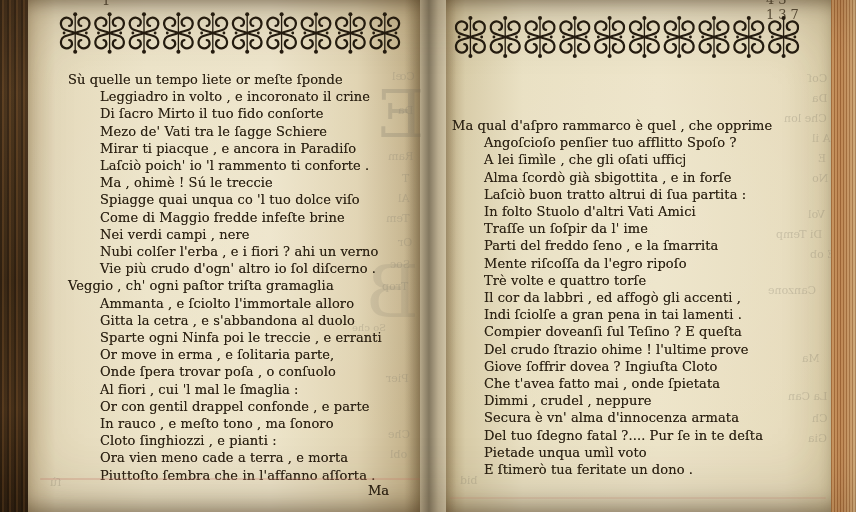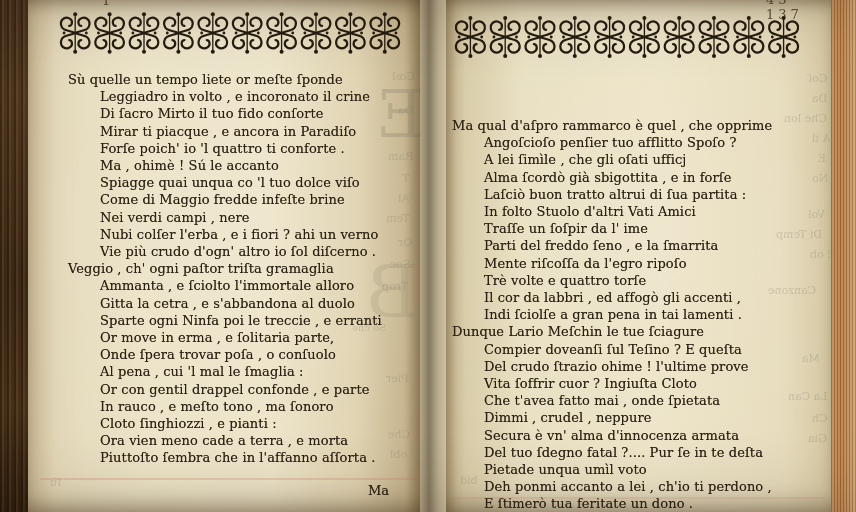--- a/index.html
+++ b/index.html
@@ -123,35 +123,36 @@
         <use href="#fleuron" x="272" width="34" height="46"></use>
           <use href="#fleuron" x="306" width="34" height="46"></use>
       </svg>
     </div>
 
     <div class="poem" style="left:40px;top:71px;">
 
     <div class="line">Sù quelle un tempo liete or meſte ſponde</div>
         <div class="line indent">Leggiadro in volto , e incoronato il crine</div>
         <div class="line indent">Di ſacro Mirto il tuo fido conſorte</div>
+        <div class="line indent">Mezo de' Vati tra le ſagge Schiere</div>
         <div class="line indent">Mirar ti piacque , e ancora in Paradiſo</div>
-        <div class="line indent">Forſe poich' io 'l quattro ti conforte .</div>
-        <div class="line indent">Ma , ohimè ! Sú le accanto</div>
+        <div class="line indent">Laſciò poich' io 'l rammento ti conforte .</div>
+        <div class="line indent">Ma , ohimè ! Sú le treccie</div>
         <div class="line indent">Spiagge quai unqua co 'l tuo dolce viſo</div>
         <div class="line indent">Come di Maggio fredde infeſte brine</div>
         <div class="line indent">Nei verdi campi , nere</div>
         <div class="line indent">Nubi colſer l'erba , e i fiori ? ahi un verno</div>
         <div class="line indent">Vie più crudo d'ogn' altro io ſol diſcerno .</div>
         <div class="line">Veggio , ch' ogni paſtor triſta gramaglia</div>
         <div class="line indent">Ammanta , e ſciolto l'immortale alloro</div>
         <div class="line indent">Gitta la cetra , e s'abbandona al duolo</div>
         <div class="line indent">Sparte ogni Ninfa poi le treccie , e erranti</div>
         <div class="line indent">Or move in erma , e ſolitaria parte,</div>
         <div class="line indent">Onde ſpera trovar poſa , o conſuolo</div>
-        <div class="line indent">Al pena , cui 'l mal le ſmaglia :</div>
+        <div class="line indent">Al fiori , cui 'l mal le ſmaglia :</div>
         <div class="line indent">Or con gentil drappel confonde , e parte</div>
         <div class="line indent">In rauco , e meſto tono , ma ſonoro</div>
         <div class="line indent">Cloto ſinghiozzi , e pianti :</div>
         <div class="line indent">Ora vien meno cade a terra , e morta</div>
         <div class="line indent">Piuttoſto ſembra che in l'affanno aſſorta .</div>
       </div>
 
     <span class="catchword" style="left:340px;top:483px;">Ma</span>
 
     <div class="crease" style="left:12px;top:478px;width:380px;"></div>
@@ -182,30 +183,28 @@
         <div class="line indent">A lei ſimìle , che gli oſati ufficj</div>
         <div class="line indent">Alma ſcordò già sbigottita , e in forſe</div>
         <div class="line indent">Laſciò buon tratto altrui di ſua partita :</div>
         <div class="line indent">In folto Stuolo d'altri Vati Amici</div>
         <div class="line indent">Traſſe un ſoſpir da l' ime</div>
         <div class="line indent">Parti del freddo ſeno , e la ſmarrita</div>
         <div class="line indent">Mente riſcoſſa da l'egro ripoſo</div>
         <div class="line indent">Trè volte e quattro torſe</div>
         <div class="line indent">Il cor da labbri , ed affogò gli accenti ,</div>
         <div class="line indent">Indi ſciolſe a gran pena in tai lamenti .</div>
-        <div class="line">Dunque Lario Meſchin le tue ſciagure</div>
         <div class="line indent">Compier doveanſi ſul Teſino ? E queſta</div>
         <div class="line indent">Del crudo ſtrazio ohime ! l'ultime prove</div>
-        <div class="line indent">Vita ſoffrir cuor ? Ingiuſta Cloto</div>
+        <div class="line indent">Giove ſoffrir dovea ? Ingiuſta Cloto</div>
         <div class="line indent">Che t'avea fatto mai , onde ſpietata</div>
         <div class="line indent">Dimmi , crudel , neppure</div>
         <div class="line indent">Secura è vn' alma d'innocenza armata</div>
         <div class="line indent">Del tuo ſdegno fatal ?.... Pur ſe in te deſta</div>
         <div class="line indent">Pietade unqua umìl voto</div>
-        <div class="line indent">Deh ponmi accanto a lei , ch'io ti perdono ,</div>
         <div class="line indent">E ſtimerò tua feritate un dono .</div>
       </div>
 
     <span class="catchword" style="left:334px;top:485px;margin-top:39px;">Coſì</span>
 
     <div class="crease" style="left:4px;top:497px;width:376px;opacity:.6;"></div>
   </div>
 
   <div class="ghosts">
 

